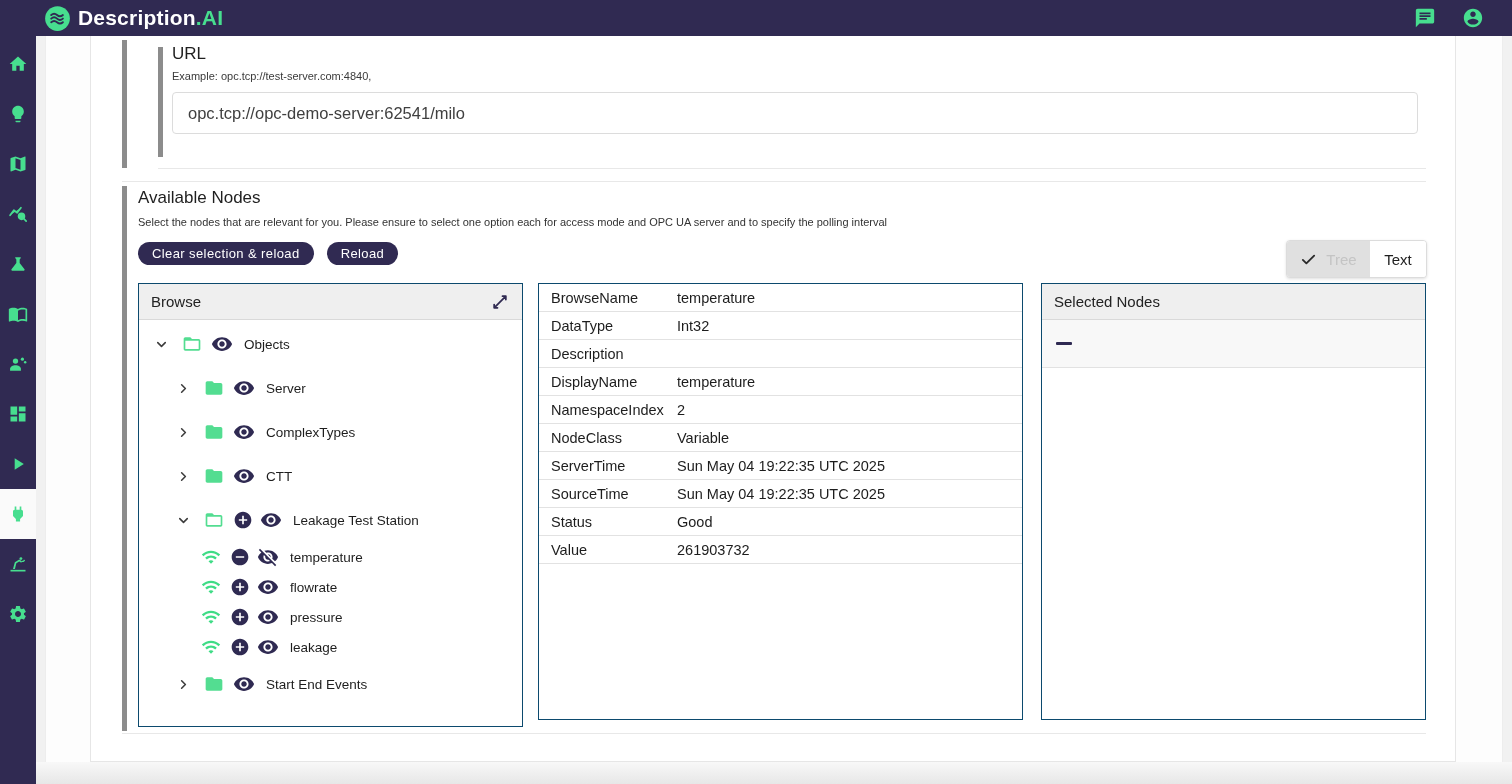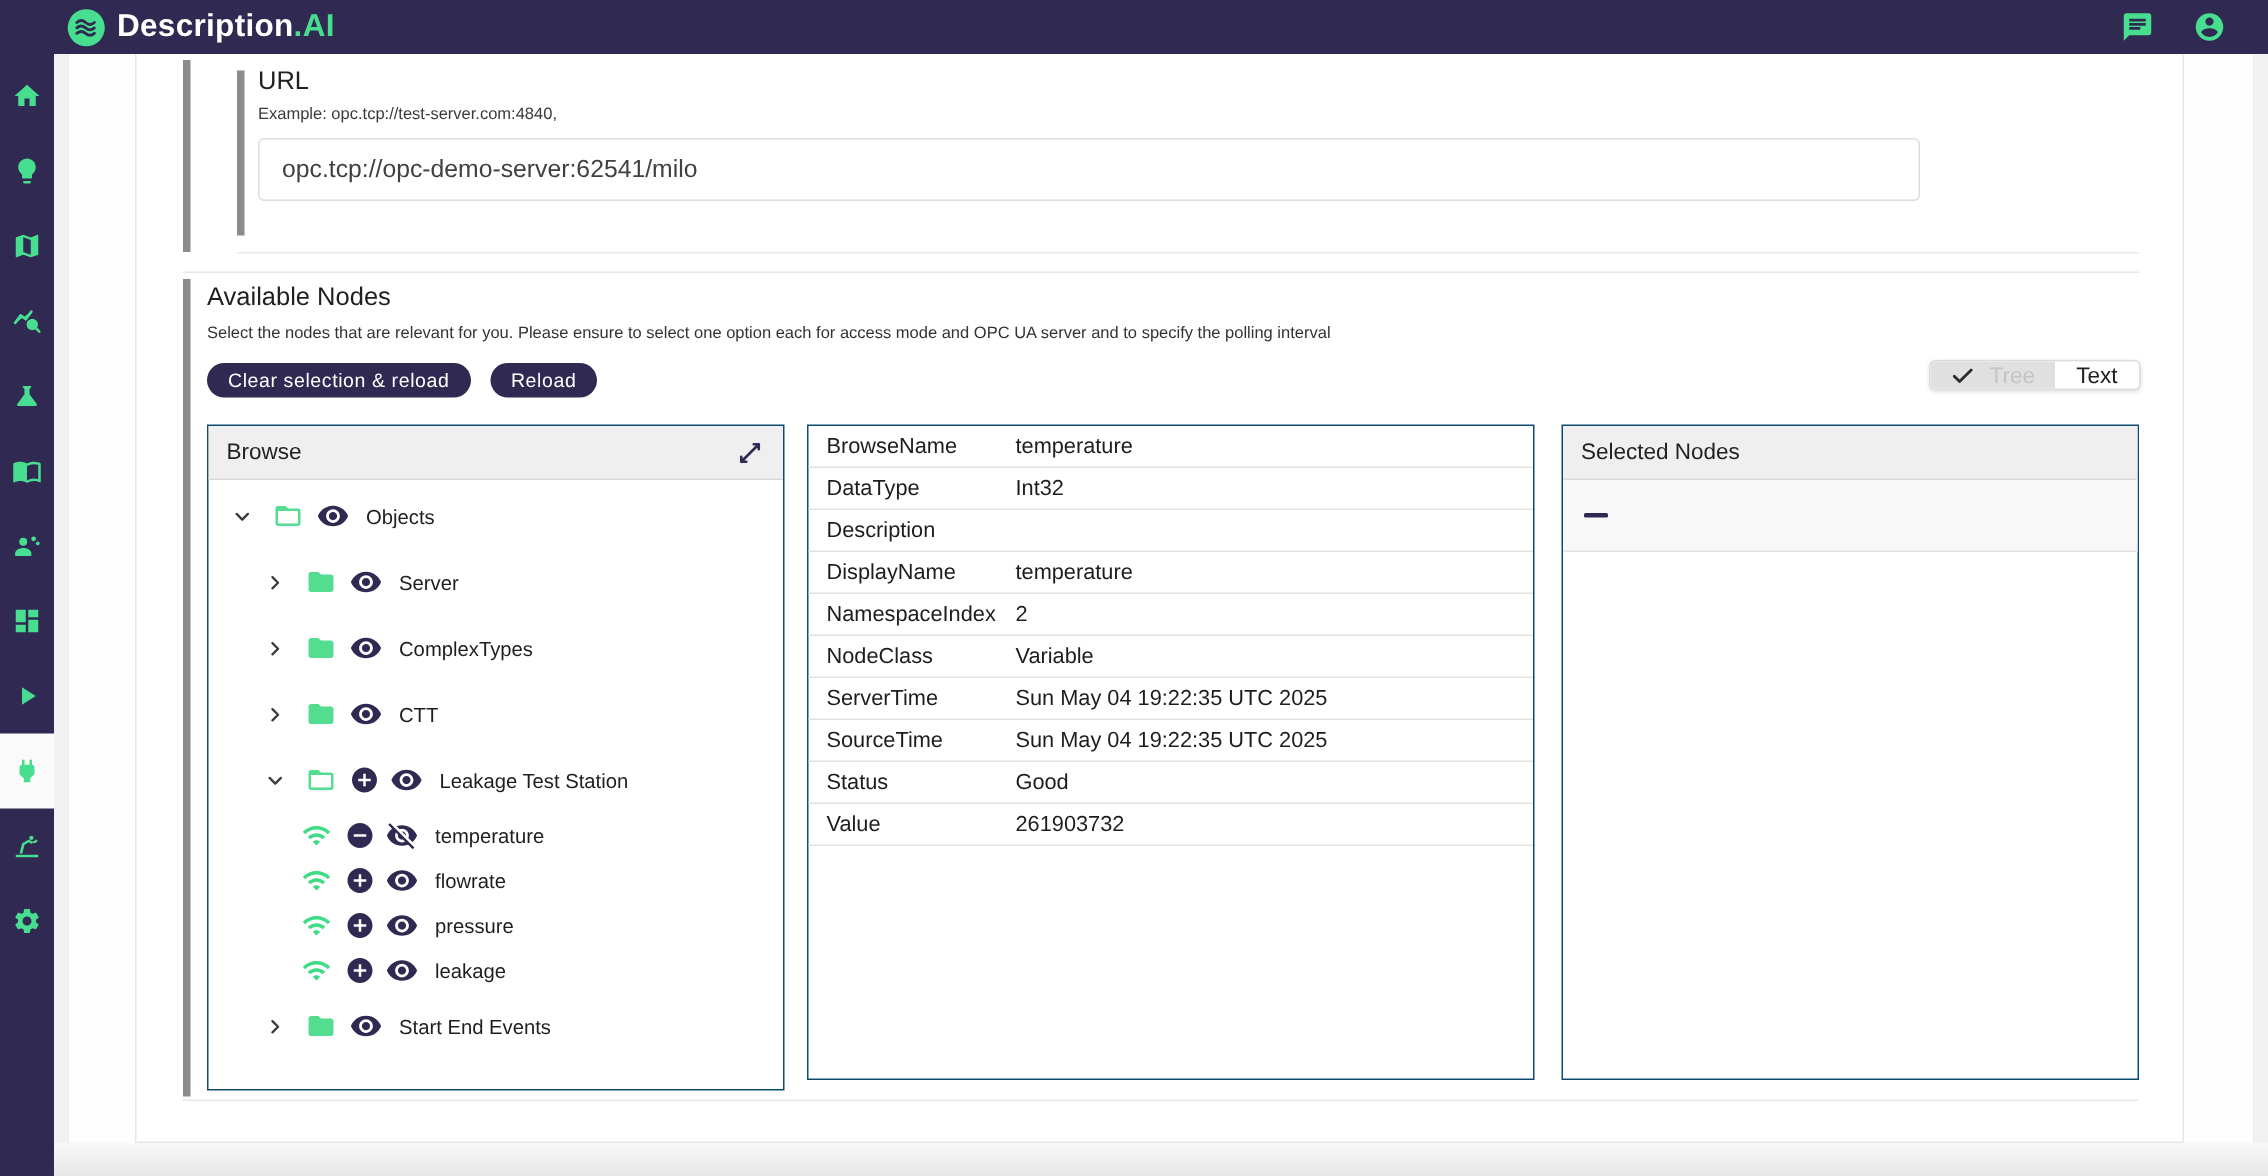--- a/index.html
+++ b/index.html
@@ -33,30 +33,30 @@
   #barA { left:31px; top:4px;  height:128px; }
   #barB { left:67px; top:11px; height:110px; }
   #barC { left:31px; top:150px; height:545px; }
   .divider { position:absolute; height:1px; background:#e8e8e8; }
   #div1 { left:67px; top:132px; width:1268px; }
   #div2 { left:31px; top:145px; width:1304px; }
   #div3 { left:31px; top:697px; width:1304px; }
   
   .url-title   { position:absolute; left:81px; top:8px;  font-size:17px; color:#1f1f1f; }
   .url-example { position:absolute; left:81px; top:34px; font-size:11px; color:#3a3a3a; }
-  .url-input   { position:absolute; left:81px; top:56px; width:1108px; height:42px; border:1px solid #dcdcdc; border-radius:4px;
+  .url-input   { position:absolute; left:81px; top:56px; width:1246px; height:42px; border:1px solid #dcdcdc; border-radius:4px;
                  font-size:16.5px; color:#404040; padding:0 15px; background:#fff; font-family:inherit; outline:none; }
   
   .an-title { position:absolute; left:47px; top:152px; font-size:17px; color:#1f1f1f; }
   .an-desc  { position:absolute; left:47px; top:180px; font-size:11px; color:#333333; }
   .btn-row  { position:absolute; left:47px; top:206px; display:flex; gap:13px; }
   .pill-btn { height:23px; border-radius:12px; background:#302a52; color:#ffffff; font-size:13px; letter-spacing:.4px;
               border:none; padding:0 14px; font-family:inherit; display:flex; align-items:center; font-weight:500; cursor:pointer; }
   
-  .toggle { position:absolute; left:1195px; top:204px; height:20px; display:flex; border-radius:4px; border:1px solid #dcdcdc;
+  .toggle { position:absolute; left:1195px; top:204px; height:38px; display:flex; border-radius:4px; border:1px solid #dcdcdc;
             box-shadow:0 1px 3px rgba(0,0,0,.13); overflow:hidden; background:#fff; }
   .seg { display:flex; align-items:center; justify-content:center; font-size:15px; cursor:pointer; }
   .seg-tree { width:83px; background:#e0e0e0; color:#c4c4c4; gap:9px; }
   .seg-tree svg { width:17px; height:17px; }
   .seg-text { width:56px; background:#ffffff; color:#1f1f1f; }
   
   .panel { position:absolute; top:247px; background:#fff; border:1px solid #0c4a6e; }
   #panel-browse   { left:47px;  width:385px; height:444px; overflow:hidden; }
   #panel-details  { left:447px; width:485px; height:437px; }
   #panel-selected { left:950px; width:385px; height:437px; }

